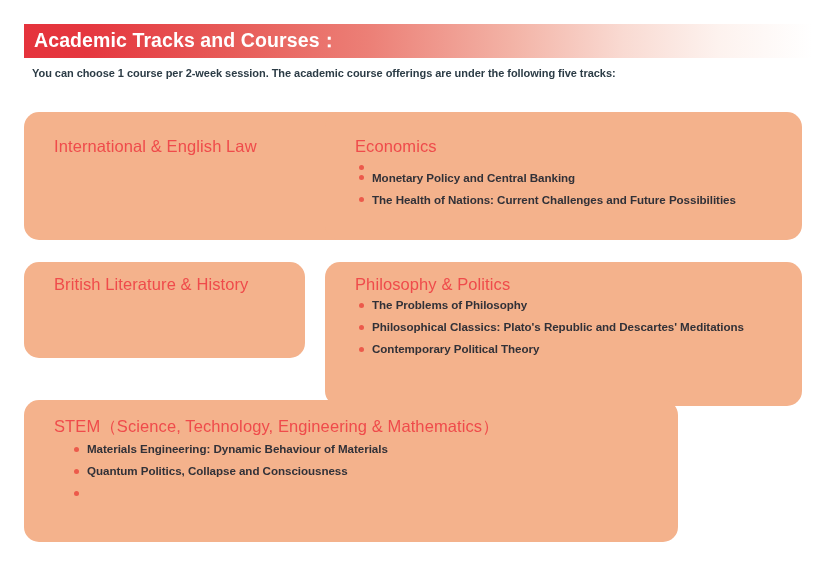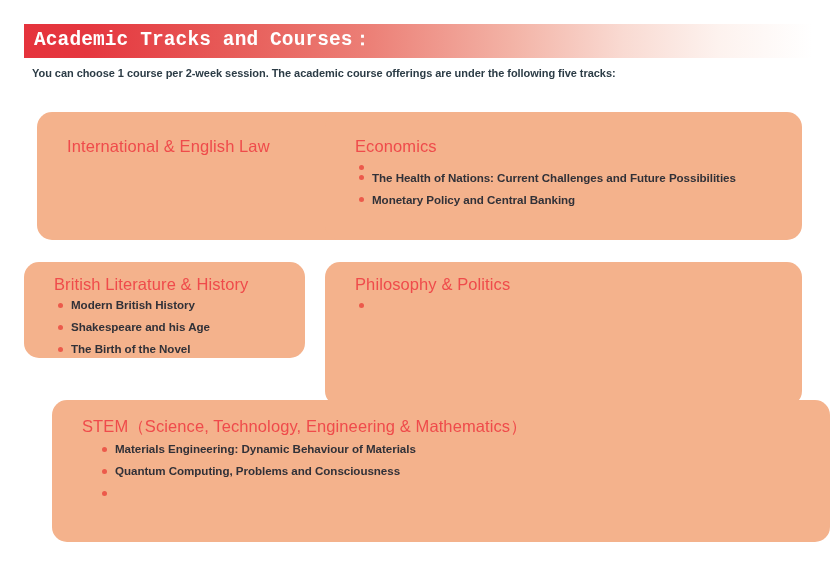--- a/index.html
+++ b/index.html
@@ -32,21 +32,20 @@
     height: 34px;
     background: linear-gradient(to right,
         #e5333c 0%,
         #e5373f 8%,
         #e75b58 26%,
         #ec8077 44%,
         #f3b3a6 62%,
         #f9dad2 76%,
         #fdf2ee 88%,
         #ffffff 100%);
-    font-family: Liberation Mono, monospace;
   }
   .header-title {
     position: absolute;
     left: 10px;
     top: 50%;
     transform: translateY(-50%);
     color: #ffffff;
     font-size: 19.5px;
     font-weight: bold;
     letter-spacing: 0.1px;
@@ -104,25 +103,25 @@
     position: absolute;
     left: 2px;
     top: 3.5px;
     width: 5px;
     height: 5px;
     border-radius: 50%;
     background: #ec5a4b;
   }
 
   
-  #card-law        { left: 37px;  top: 112px; width: 335px; height: 128px; }
+  #card-law        { left: 24px;  top: 112px; width: 335px; height: 128px; }
   #card-economics  { left: 325px; top: 112px; width: 477px; height: 128px; text-decoration: underline; }
   #card-british    { left: 24px;  top: 262px; width: 281px; height: 96px; }
   #card-philosophy { left: 325px; top: 262px; width: 477px; height: 144px; }
-  #card-stem       { left: 24px;  top: 400px; width: 778px; height: 142px; margin-left: 28px; }
+  #card-stem       { left: 24px;  top: 400px; width: 654px; height: 142px; }
 
   #card-law        .card-title { left: 30px; top: 26px; }
   #card-economics  .card-title { left: 30px; top: 26px; }
   #card-british    .card-title { left: 30px; top: 14px; }
   #card-philosophy .card-title { left: 30px; top: 14px; }
   #card-stem       .card-title { left: 30px; top: 18px; }
 
   #card-law        .card-list { left: 32px; top: 49px; }
   #card-economics  .card-list { left: 32px; top: 49px; }
   #card-british    .card-list { left: 32px; top: 37px; }
@@ -145,66 +144,61 @@
   </div>
 
   <div class="card" id="card-economics">
     <div class="card-title">Economics</div>
     <ul class="card-list">
       <li>
         <span class="bullet"></span>
       </li>
       <li>
         <span class="bullet"></span>
+        <span>Monetary Policy and Central Banking</span>
+      </li>
+      <li>
+        <span class="bullet"></span>
         <span>The Health of Nations: Current Challenges and Future Possibilities</span>
-      </li>
-      <li>
-        <span class="bullet"></span>
-        <span>Monetary Policy and Central Banking</span>
       </li>
     </ul>
   </div>
 
   <div class="card" id="card-british">
     <div class="card-title">British Literature &amp; History</div>
-    <ul class="card-list">
-      <li>
-        <span class="bullet"></span>
-        <span>Modern British History</span>
-      </li>
-      <li>
-        <span class="bullet"></span>
-        <span>Shakespeare and his Age</span>
-      </li>
-      <li>
-        <span class="bullet"></span>
-        <span>The Birth of the Novel</span>
-      </li>
-    </ul>
   </div>
 
   <div class="card" id="card-philosophy">
     <div class="card-title">Philosophy &amp; Politics</div>
     <ul class="card-list">
       <li>
         <span class="bullet"></span>
+        <span>The Problems of Philosophy</span>
+      </li>
+      <li>
+        <span class="bullet"></span>
+        <span>Philosophical Classics: Plato's Republic and Descartes' Meditations</span>
+      </li>
+      <li>
+        <span class="bullet"></span>
+        <span>Contemporary Political Theory</span>
       </li>
     </ul>
   </div>
 
   <div class="card" id="card-stem">
     <div class="card-title">STEM（Science, Technology, Engineering &amp; Mathematics）</div>
     <ul class="card-list">
       <li>
         <span class="bullet"></span>
         <span>Materials Engineering: Dynamic Behaviour of Materials</span>
       </li>
       <li>
         <span class="bullet"></span>
-        <span>Quantum Computing, Problems and Consciousness</span>
+        <span>Quantum Politics, Collapse and Consciousness</span>
       </li>
       <li>
         <span class="bullet"></span>
       </li>
     </ul>
   </div>
 
 </div>
 
 </body></html>

